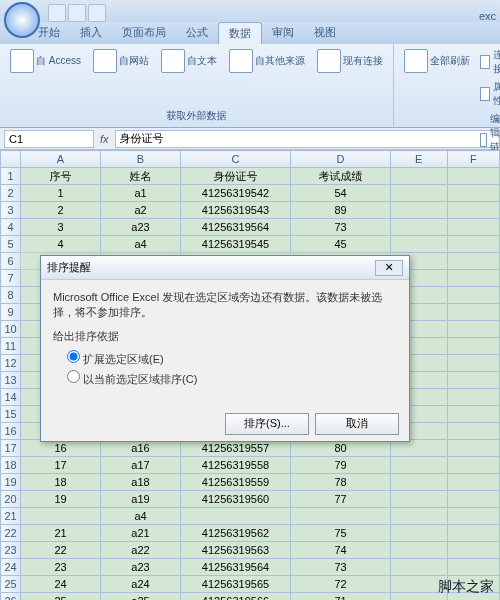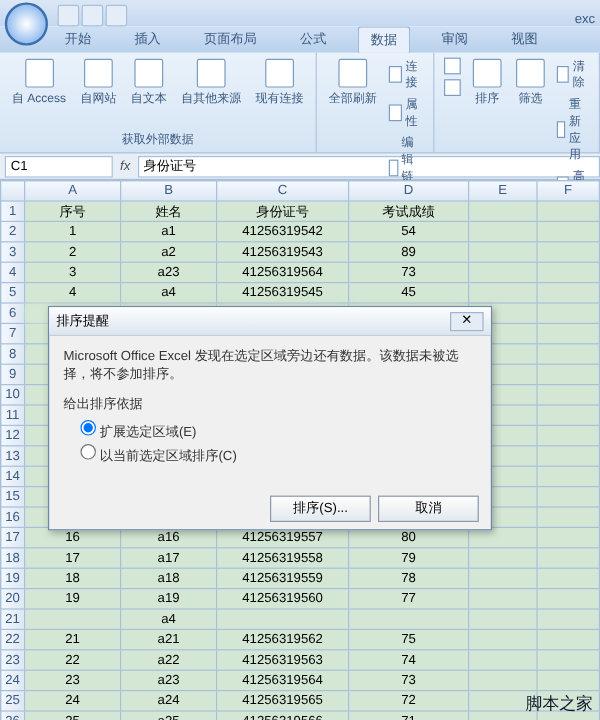--- a/index.html
+++ b/index.html
@@ -2,28 +2,28 @@
 <html><head>
 <meta charset="utf-8">
 <style>
 *{box-sizing:border-box;margin:0;padding:0;font-family:"Microsoft YaHei",SimSun,sans-serif}
 body{background:#fff;width:500px;height:600px;overflow:hidden;font-size:11px;position:relative}
 .titlebar{height:22px;background:linear-gradient(#dce7f5,#c4d8ef);display:flex;align-items:flex-end;padding-left:4px;gap:4px}
 .office-btn{width:36px;height:36px;border-radius:50%;background:radial-gradient(#fff,#6ba3e8);border:2px solid #3b6fb0;position:absolute;top:2px;left:4px;z-index:10}
 .qat{display:flex;gap:2px;margin-left:44px}
 .qat-btn{width:18px;height:18px;border:1px solid #a8c0dc;border-radius:2px;background:#e4edf8}
 .title-txt{margin-left:auto;padding-right:4px;color:#3b5a82}
-.tabs{height:22px;background:linear-gradient(#cfe0f4,#b9d1ec);display:flex;padding-left:44px;gap:16px}
+.tabs{height:22px;background:linear-gradient(#cfe0f4,#b9d1ec);display:flex;padding-left:28px;gap:0}
 .tab{padding:3px 10px;color:#3b5a82;cursor:pointer}
 .tab.active{background:#e8f1fb;border:1px solid #8faed0;border-bottom:none;border-radius:3px 3px 0 0}
 .ribbon{height:84px;background:linear-gradient(#eaf2fb,#d5e4f4);border-bottom:1px solid #8faed0;display:flex}
 .rgroup{border-right:1px solid #b0c6de;padding:3px 6px;display:flex;flex-direction:column;justify-content:space-between;position:relative}
 .rgroup-label{font-size:10px;color:#3b5a82;text-align:center;padding:1px 0}
 .rbtns{display:flex;gap:4px;flex:1;align-items:flex-start}
-.rbtn-lg{display:flex;flex-direction:column;align-items:center;gap:2px;padding:2px 4px;cursor:pointer}
+.rbtn-lg{display:flex;align-items:center;gap:2px;padding:2px 4px;cursor:pointer}
 .rbtn-lg .ic{width:24px;height:24px;border:1px solid #7a9cc4;background:#fff;border-radius:2px}
 .rbtn-lg span{font-size:10px;color:#3b5a82;white-space:nowrap}
 .rbtn-sm{display:flex;align-items:center;gap:3px;font-size:10px;color:#3b5a82;padding:1px 2px;cursor:pointer}
 .rbtn-sm .ic{width:14px;height:14px;border:1px solid #7a9cc4;background:#fff}
 .rstack{display:flex;flex-direction:column;gap:2px;justify-content:center}
 .namebox-row{height:22px;display:flex;align-items:center;border-bottom:1px solid #a8c0dc;background:#e8eef6}
 .namebox{width:90px;height:18px;background:#fff;border:1px solid #a8c0dc;margin-left:4px;padding:1px 4px;font-size:11px}
 .fx{padding:0 6px;font-style:italic;color:#555}
 .formula{flex:1;height:18px;background:#fff;border:1px solid #a8c0dc;padding:1px 4px;font-size:11px}
 .sheet{position:relative;background:#d4e7d4}

